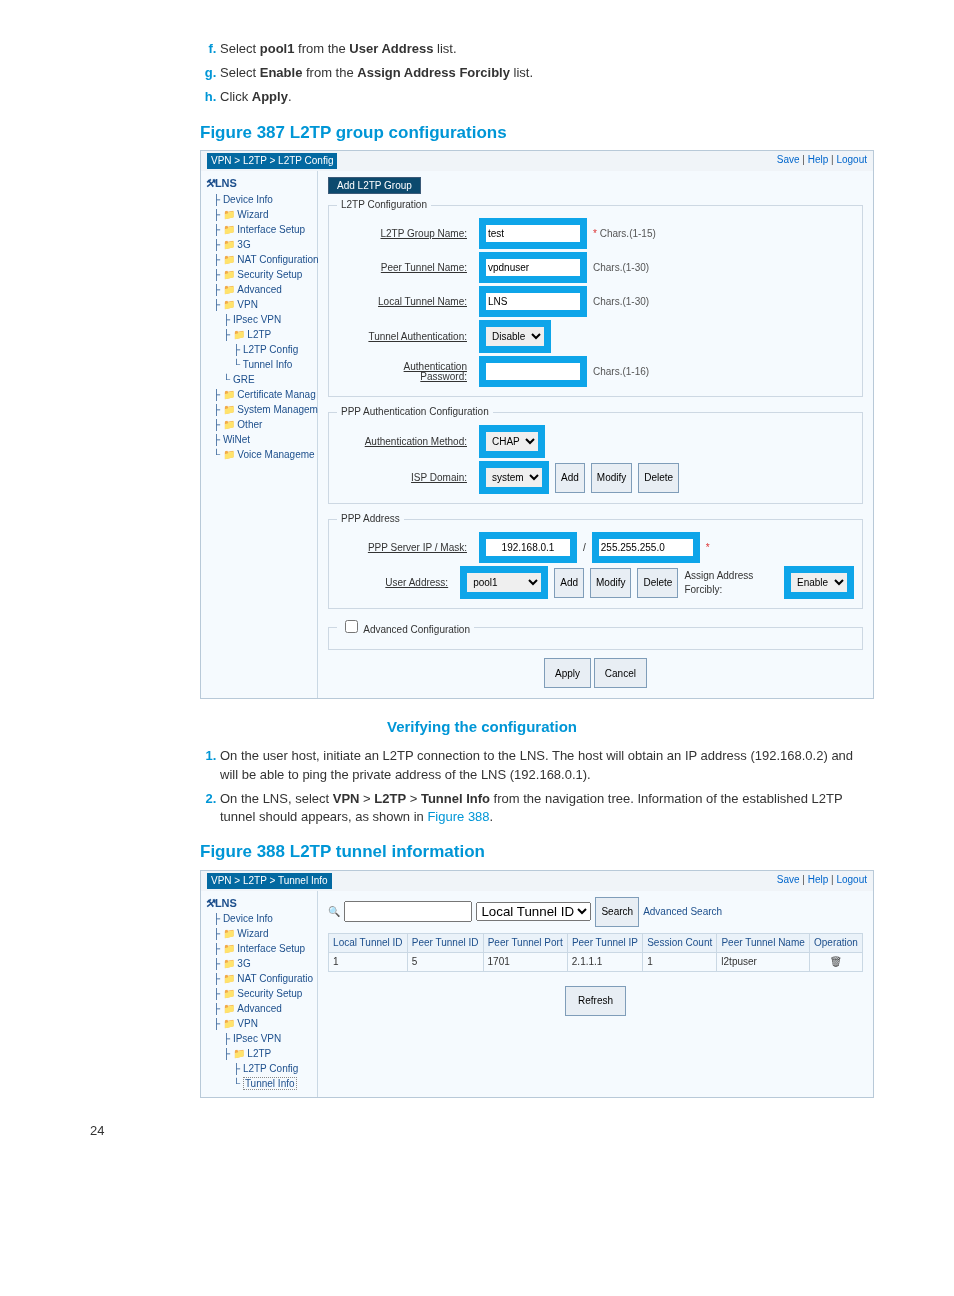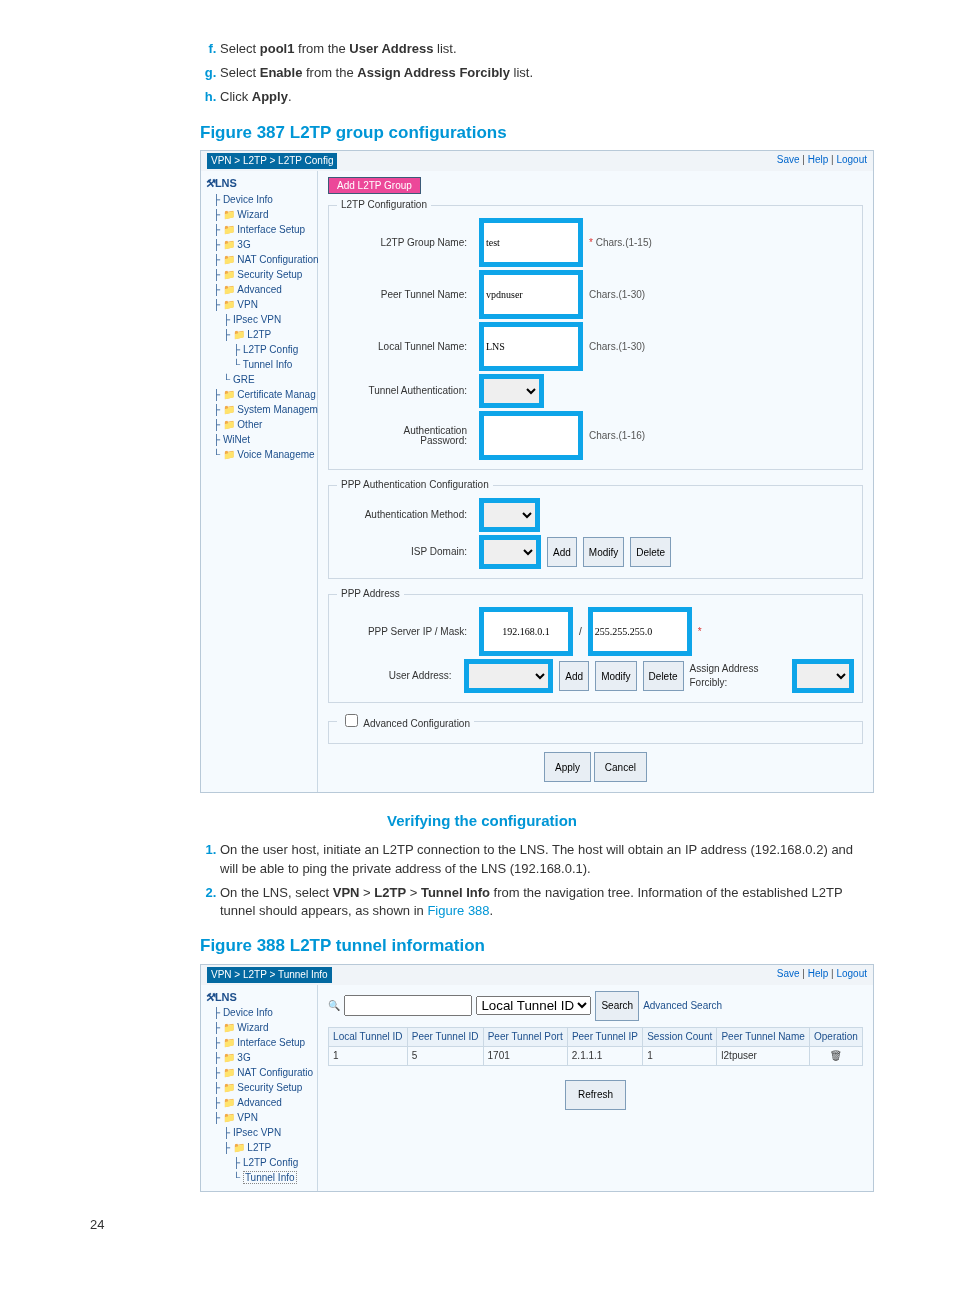--- a/index.html
+++ b/index.html
@@ -28,26 +28,26 @@
   .shot-body { display: flex; background: #f5fafe; }
   .nav { width: 110px; border-right: 1px solid #cad8e4; padding: 4px 2px 6px 4px; font-size: 10px; line-height: 1.5; color: #1d4f8c; }
   .nav .lns { font-size: 11px; font-weight: bold; }
   .nav .lns-ico { font-style: italic; font-family: serif; }
   .nav ul { list-style: none; margin: 0; padding-left: 8px; }
   .nav ul ul { padding-left: 10px; }
   .nav li { white-space: nowrap; }
   .nav .sel { border: 1px dotted #888; padding: 0 1px; }
   .nav .ico { color: #b59059; margin-right: 2px; }
   .content { flex: 1; padding: 6px 10px 10px 10px; font-size: 10px; }
-  .btnblue { color: #fff; background: #ec4899; border: 1px solid #3b5a78; padding: 2px 8px; font-size: 10px; cursor: pointer; }
+  .btnblue { color: #fff; background: #0c4a6e; border: 1px solid #3b5a78; padding: 2px 8px; font-size: 10px; cursor: pointer; }
   fieldset { border: 1px solid #cdd8e3; margin: 4px 0 8px 0; padding: 6px 8px; }
   legend { font-size: 10px; color: #333; padding: 0 4px; }
   .row { display: flex; align-items: center; margin-bottom: 3px; gap: 6px; }
-  .row label:first-child { width: 130px; text-align: right; padding-right: 6px; }
-  .row input[type=text], .row select { font-size: 10px; height: 15px; border: 5px solid #0ea5e9; padding: 12px 2px; font-family: Liberation Serif, serif; }
+  .row label:first-child { width: 130px; text-align: right; padding-right: 6px; text-decoration: underline; }
+  .row input[type=text], .row select { font-size: 10px; height: 15px; border: 7px solid #0ea5e9; padding: 1px 2px; }
   .row select { height: 33px; }
   .note { color: #555; font-size: 10px; }
   .chars { color: #555; }
   .star { color: #d33; }
   .smallbtn { font-size: 10px; background: #e8eef4; border: 1px solid #7f9db9; padding: 0 5px; height: 30px; cursor: pointer; }
   .footer-row { text-align: center; margin-top: 4px; }
   h3.sec { color: #0096d6; font-size: 15px; font-weight: bold; margin: 17px 0 10px 0; text-align: center; }
   .pagenum { text-align: left; margin-top: 24px; font-size: 13px; }
   table.tunnel { border-collapse: collapse; width: 100%; font-size: 10px; }
   table.tunnel th, table.tunnel td { border: 1px solid #cad8e4; padding: 2px 4px; text-align: center; }

